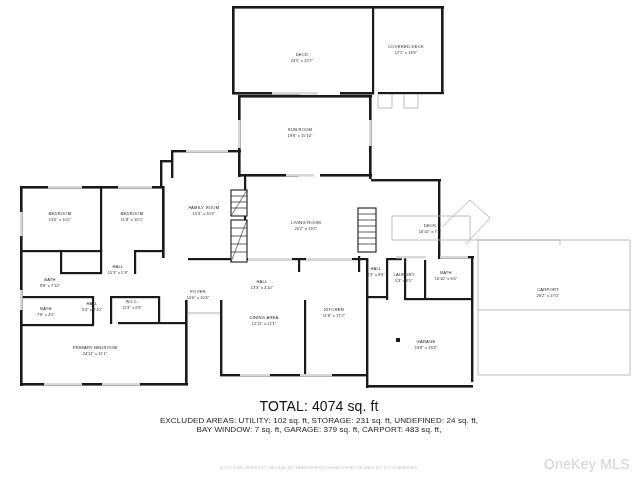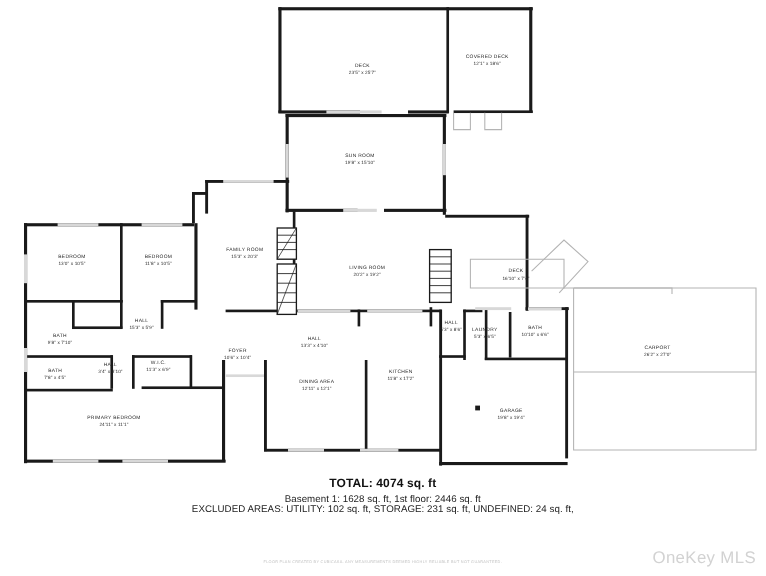--- a/index.html
+++ b/index.html
@@ -52,22 +52,22 @@
 
   #summary {
     position: absolute;
     left: 0;
     top: 398px;
     width: 638px;
     text-align: center;
     line-height: 1.18;
   }
   #summary .total {
-    font-size: 10px;
-    font-weight: bold;
+    font-size: 14px;
+    font-weight: normal;
     color: #111;
     margin-bottom: 1px;
     letter-spacing: 0.1px;
     text-align: center;
   }
   #summary .line {
     font-size: 8.1px;
     color: #1c1c1c;
     letter-spacing: 0.05px;
   }
@@ -302,18 +302,18 @@
     <text class="rdim" x="426" y="349">19'8" x 19'4"</text>
 
     <text class="rlabel" x="548" y="291">CARPORT</text>
     <text class="rdim" x="548" y="297">26'2" x 27'0"</text>
   </g>
 </svg>
 </div>
 
 <div id="summary">
   <div class="total">TOTAL: 4074 sq. ft</div>
-  <div class="line">Basement 1: 1628 sq. ft, 1st floor: 2446 sq. ft</div>
   <div class="line">EXCLUDED AREAS: UTILITY: 102 sq. ft, STORAGE: 231 sq. ft, UNDEFINED: 24 sq. ft,</div>
+  <div class="line">BAY WINDOW: 7 sq. ft, GARAGE: 379 sq. ft, CARPORT: 483 sq. ft,</div>
 </div>
 
 <div id="disclaimer">FLOOR PLAN CREATED BY CUBICASA. ANY MEASUREMENTS DEEMED HIGHLY RELIABLE BUT NOT GUARANTEED.</div>
 <div id="watermark">OneKey MLS</div>
 
 </body></html>

